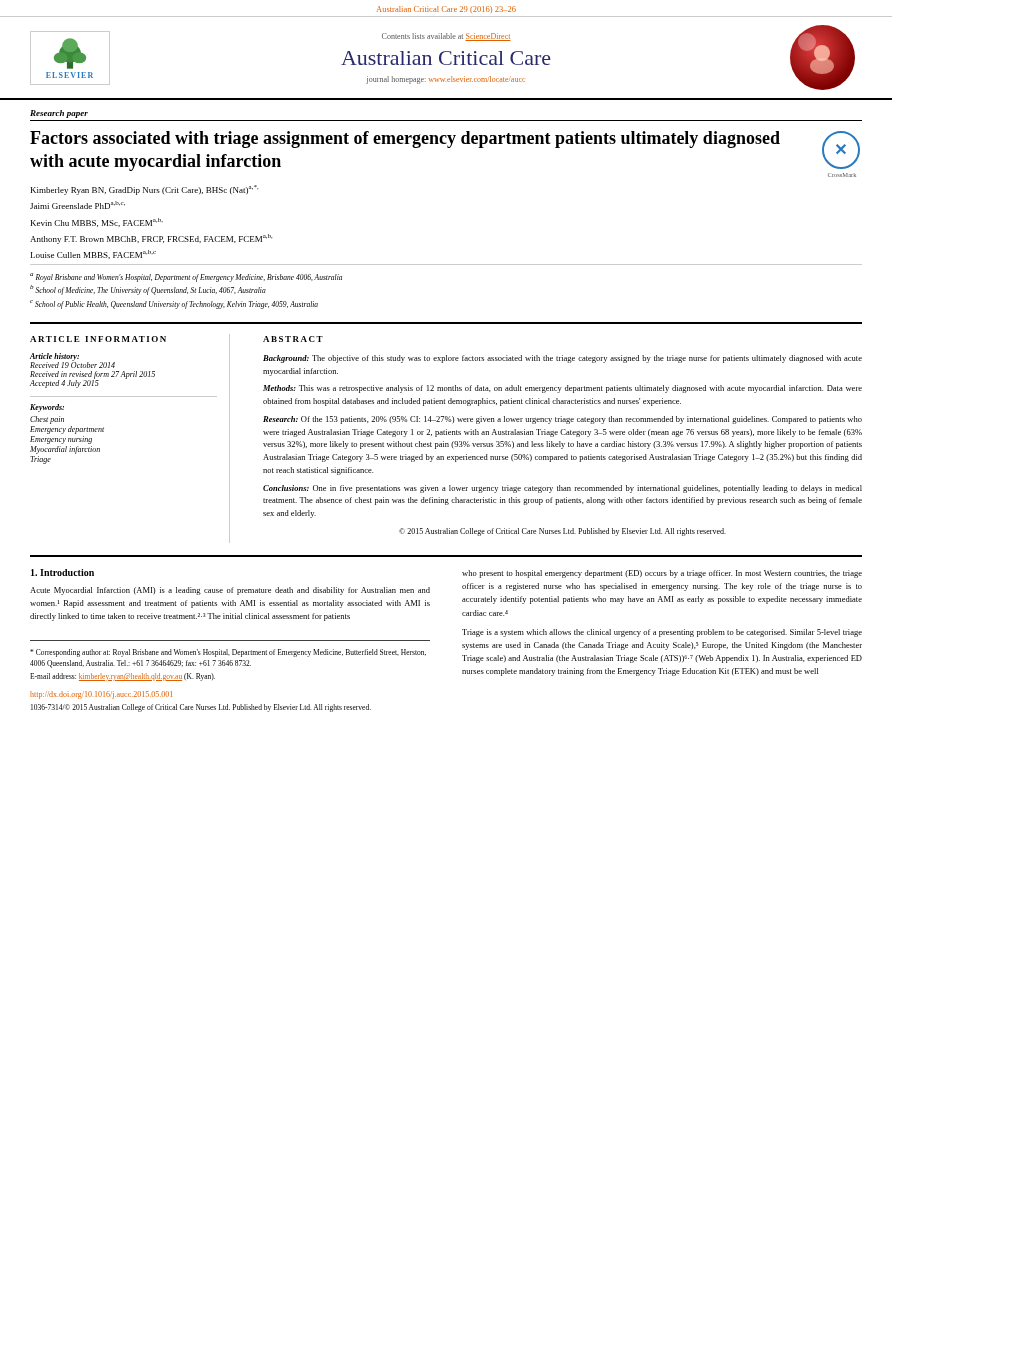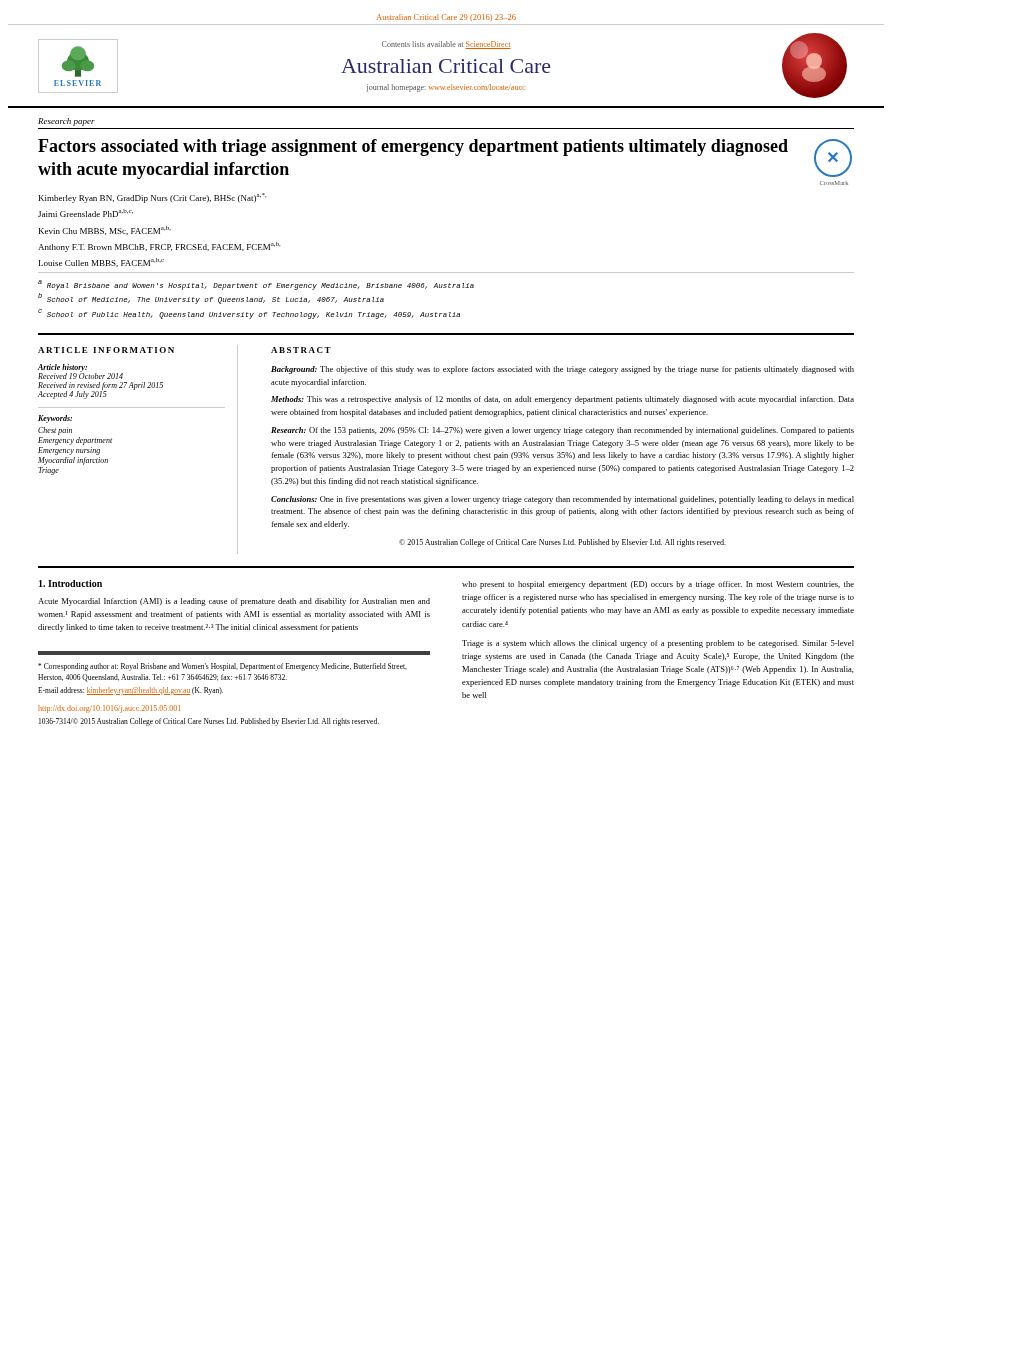--- a/index.html
+++ b/index.html
@@ -6,21 +6,21 @@
     body {
       font-family: 'Times New Roman', Times, serif;
       font-size: 10px;
       background: #fff;
       color: #000;
       width: 1020px;
       min-height: 1351px;
     }
     .page {
       width: 892px;
-      padding: 8px;
+      padding: 0;
       background: #fff;
     }
 
     
     .journal-top-bar {
       text-align: center;
       font-size: 8.5px;
       color: #e06000;
       padding: 4px 0 2px 0;
       border-bottom: 1px solid #ccc;
@@ -96,21 +96,21 @@
 
     
     .content-area {
       padding: 8px 30px;
     }
 
     
     .research-paper-label {
       font-size: 9px;
       font-style: italic;
-      font-weight: normal;
+      font-weight: bold;
       margin-bottom: 6px;
       padding-bottom: 2px;
       border-bottom: 1px solid #000;
     }
 
     
     .title-section {
       display: flex;
       align-items: flex-start;
       margin-bottom: 8px;
@@ -141,21 +141,20 @@
     }
 
     
     .affiliations {
       font-size: 7.5px;
       font-style: italic;
       line-height: 1.5;
       margin-bottom: 12px;
       border-top: 1px solid #ccc;
       padding-top: 4px;
-      font-family: Liberation Mono, monospace;
     }
 
     
     .two-column {
       display: flex;
       gap: 33px;
       border-top: 2px solid #000;
       padding-top: 10px;
       margin-bottom: 12px;
     }
@@ -257,21 +256,21 @@
       line-height: 1.55;
       text-align: justify;
     }
     .body-text p {
       margin-bottom: 6px;
       text-indent: 0;
     }
 
     
     .footnote-area {
-      border-top: 4px solid #404040;
+      border-top: 1px solid #404040;
       margin-top: 16px;
       padding-top: 6px;
       font-size: 7.5px;
       line-height: 1.5;
     }
     .footnote-area p {
       margin-bottom: 2px;
     }
 
     

